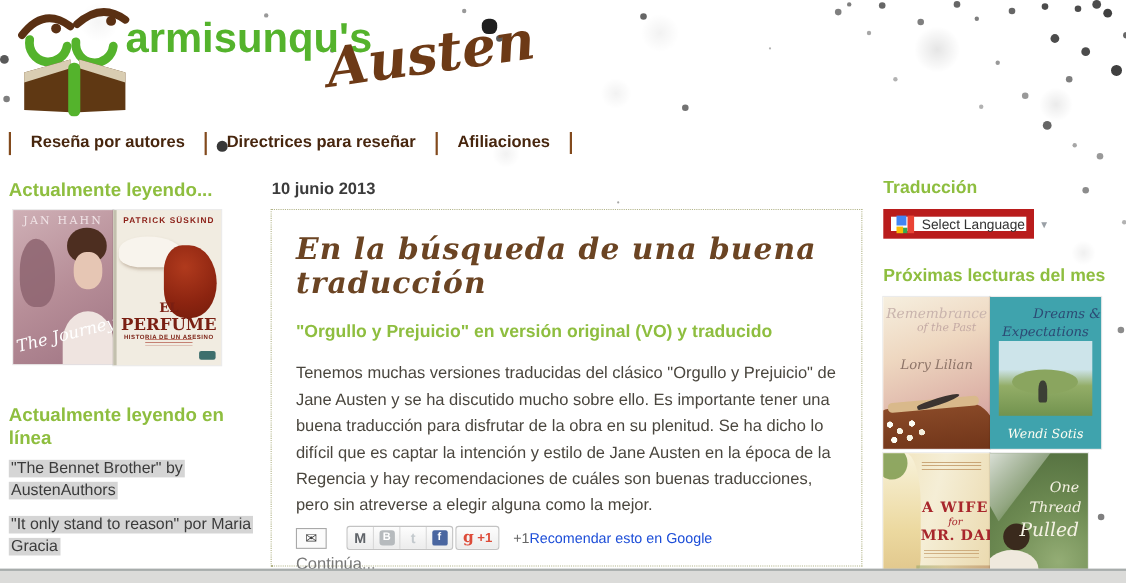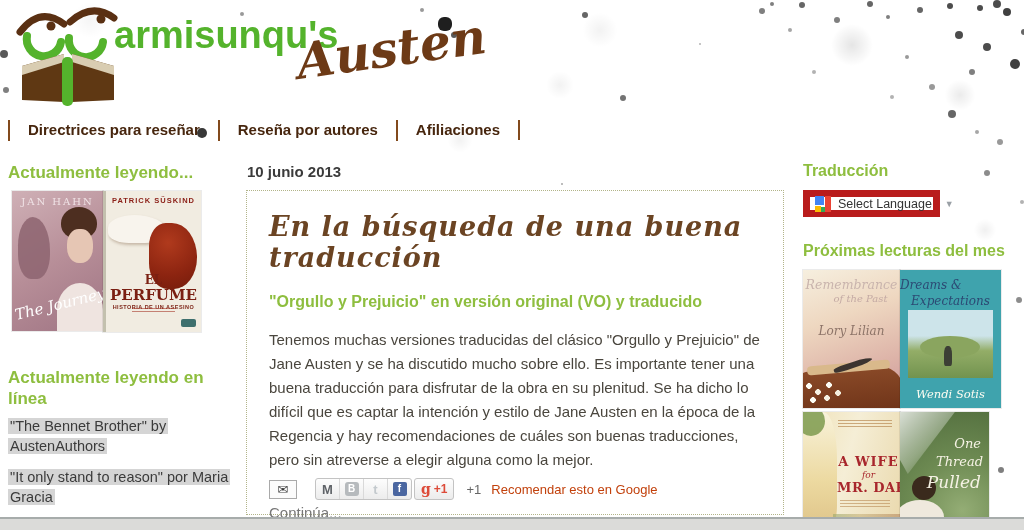--- a/index.html
+++ b/index.html
@@ -120,21 +120,21 @@
   .cv-remembrance .t2{left:18px;right:0;top:23px;text-align:center;font-family:"DejaVu Serif",serif;
       font-style:italic;font-size:10px;color:#c4aaa4;}
   .cv-remembrance .cv-author{left:0;right:0;top:54px;text-align:center;font-family:"DejaVu Serif",serif;
       font-style:italic;font-size:12px;color:#8d7468;}
 
   .cv-dreams{width:101px;height:138px;background:#3fa3ad;}
   .cv-dreams .scene{left:8px;right:8px;top:40px;bottom:30px;
       background:linear-gradient(180deg,#cde4ea 0%,#cde4ea 38%,#93ad67 60%,#72934f 100%);}
   .cv-dreams .hill{left:20px;top:48%;width:60px;height:22px;background:#8aa55f;border-radius:50%;}
   .cv-dreams .figure{left:44%;top:55%;width:8px;height:20px;background:#3c3f35;border-radius:40% 40% 20% 20%;}
-  .cv-dreams .t1{left:0;right:0;top:8px;text-align:left;font-family:"DejaVu Serif",serif;
+  .cv-dreams .t1{left:0;right:0;top:8px;text-align:right;font-family:"DejaVu Serif",serif;
       font-style:italic;font-size:12px;color:#2c4a74;}
   .cv-dreams .t2{left:0;right:0;top:24px;text-align:center;font-family:"DejaVu Serif",serif;
       font-style:italic;font-size:12px;color:#2c4a74;}
   .cv-dreams .cv-author{left:0;right:0;bottom:7px;text-align:center;font-family:"DejaVu Serif",serif;
       font-style:italic;font-size:11.5px;color:#fdfdf2;}
 
   .cv-wife{width:97px;height:116px;background:linear-gradient(105deg,#f0e2b8 0%,#f5eed6 45%,#ead9ad 100%);}
   .cv-wife .figure{left:0;top:0;bottom:0;width:34px;
       background:linear-gradient(180deg,#f8f2da,#ecd9a0 60%,#dfc489);border-radius:0 40% 20% 0;}
   .cv-wife .leaf{left:-6px;top:-6px;width:28px;height:30px;background:#7d9a4e;border-radius:50%;opacity:.85;}
@@ -186,21 +186,21 @@
   .sg-blogger span{display:inline-block;width:14px;height:14px;border-radius:3px;background:#b6babd;
       color:#fff;font-size:10px;font-weight:bold;text-align:center;line-height:14px;}
   .sg-twitter{font-size:13px;font-weight:bold;color:#c3c9cd;}
   .sg-facebook span{display:inline-block;width:14px;height:14px;border-radius:2px;background:#4a66a0;
       color:#fff;font-size:10px;font-weight:bold;text-align:center;line-height:14px;}
   .gplus-btn{display:inline-flex;align-items:center;margin-left:2px;height:20px;padding:0 6px;
       border:1px solid #c3c3c3;border-radius:3px;background:linear-gradient(#fdfdfd,#ececec);cursor:pointer;}
   .gplus-btn .g{font-family:"DejaVu Serif",serif;font-weight:bold;font-size:14px;color:#dd4b39;}
   .gplus-btn .p1{margin-left:3px;font-size:12px;font-weight:bold;color:#dd4b39;}
   .plusone-count{margin-left:12px;font-size:13px;color:#666;cursor:pointer;}
-  .recommend{margin-left:10px;font-size:13px;color:#c2410c;}
+  .recommend{font-size:13px;color:#1d4ed8;}
 
   
   .rh1{position:absolute;left:803px;top:162px;font-size:16px;}
   .translate-box{position:absolute;left:803px;top:190px;width:137px;height:27px;border:7px solid #b91c1c;
       background:#fff;display:flex;align-items:center;box-sizing:border-box;padding:0 5px;cursor:pointer;}
   .gicon{width:16px;height:16px;flex-shrink:0;background:
       linear-gradient(#4285f4,#4285f4) 0 0/9px 9px no-repeat,
       linear-gradient(#ea4335,#ea4335) 10px 0/6px 16px no-repeat,
       linear-gradient(#fbbc05,#fbbc05) 0 10px/6px 6px no-repeat,
       linear-gradient(#34a853,#34a853) 3px 11px/7px 5px no-repeat;}
@@ -239,22 +239,22 @@
         <path d="M8,62 L50,50 L50,58 L8,71 Z" fill="#d9cdb2"></path>
         <path d="M100,62 L58,50 L58,58 L100,71 Z" fill="#d9cdb2"></path>
         <rect x="48" y="53" width="11" height="49" rx="5" fill="#54b32c"></rect>
       </svg>
       <span class="brand-green">armisunqu's</span>
       <span class="brand-script">Austen</span>
     </a>
 
     
     <nav class="nav">
+      <a class="nav-item">Reseña por autores</a>
       <a class="nav-item">Directrices para reseñar</a>
-      <a class="nav-item">Reseña por autores</a>
       <a class="nav-item">Afiliaciones</a>
       <span class="nav-item nav-endcap"></span>
     </nav>
 
     
     <h2 class="green-h lh1">Actualmente leyendo...</h2>
 
     <div class="lcovers">
       <div class="cover cv-journey">
         <span class="art sil"></span>

